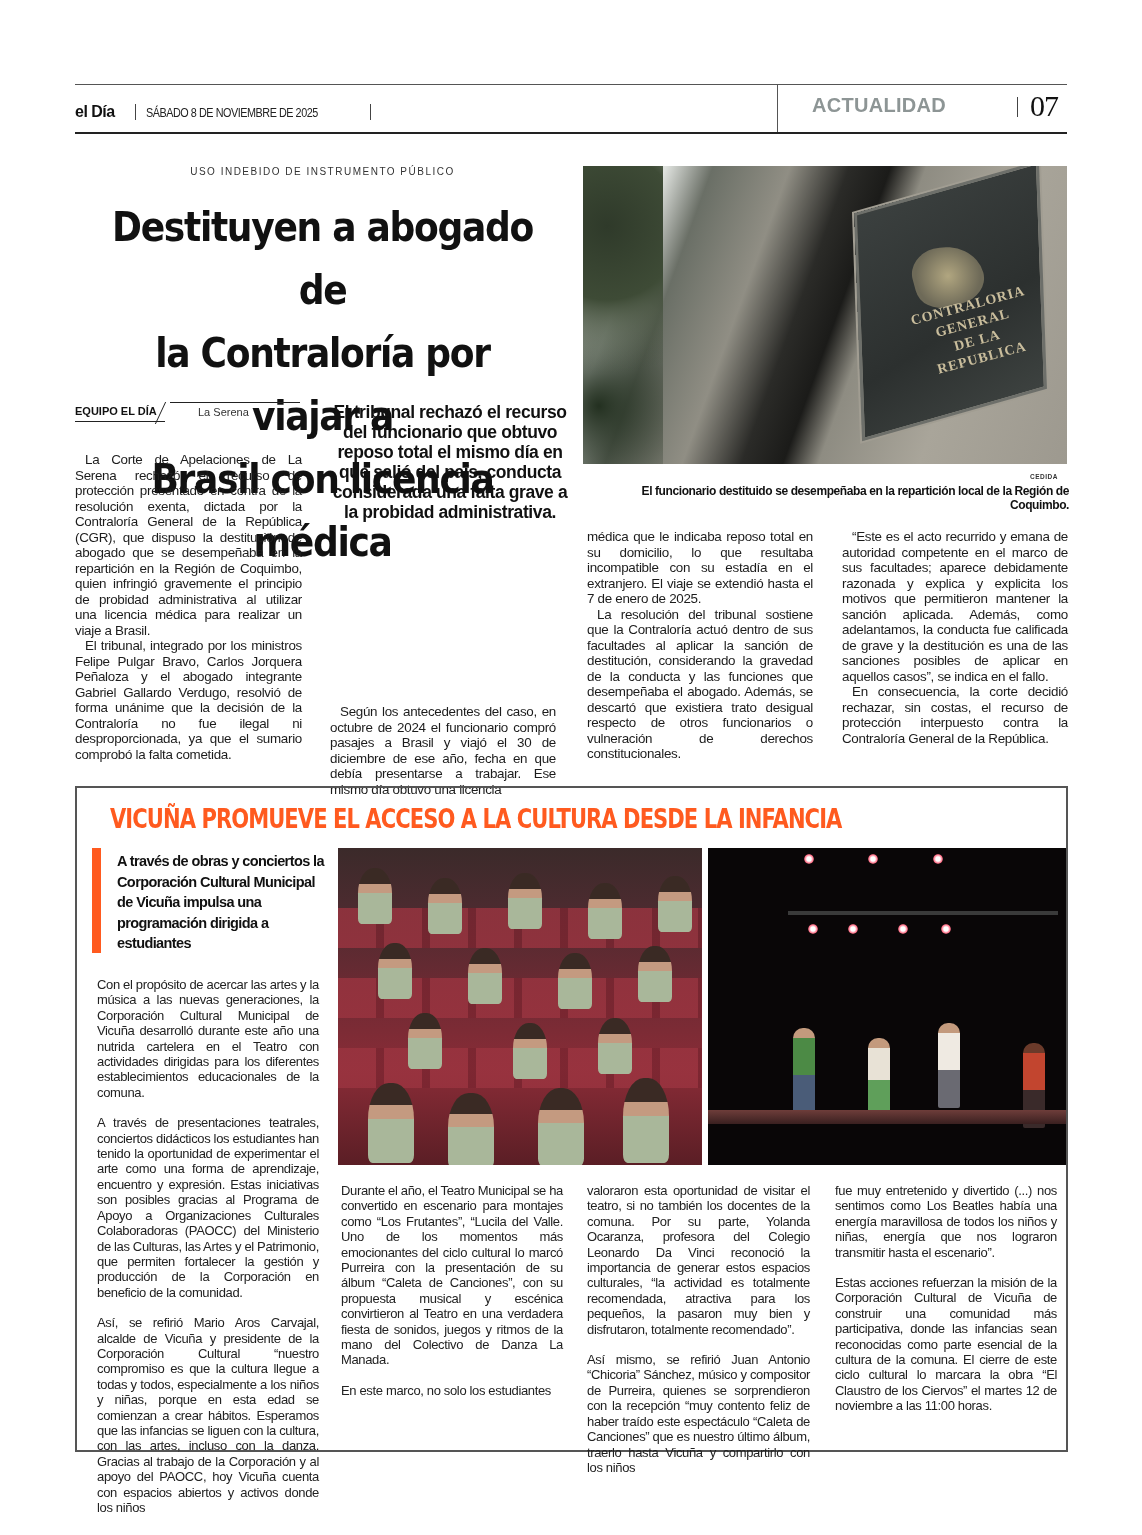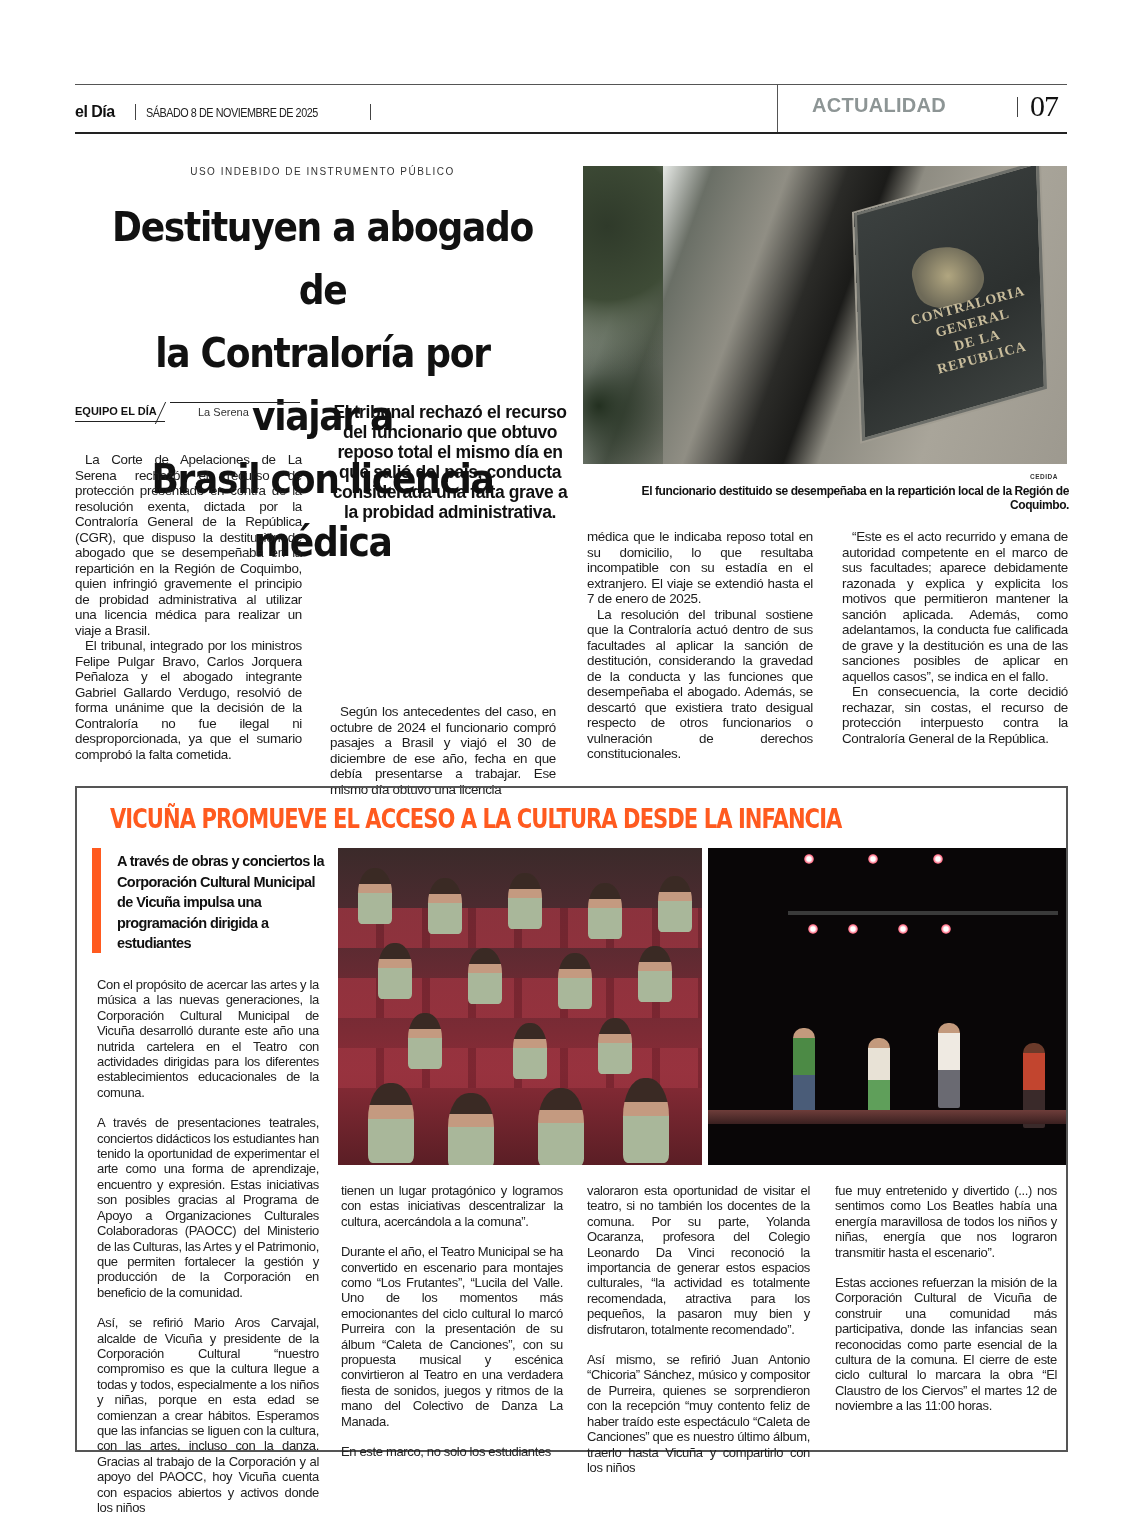--- a/index.html
+++ b/index.html
@@ -159,21 +159,20 @@
   <div class="player" style="left:315px; top:195px; background: linear-gradient(180deg,#6b3a2a 0 12%, #c2452f 12% 55%, #3a2a2a 55%)"></div>
   <div class="stage"></div>
 </div>
 
 <div class="col2" style="left:97px; top:977px; width:222px;">
   <p>Con el propósito de acercar las artes y la música a las nuevas generaciones, la Corporación Cultural Municipal de Vicuña desarrolló durante este año una nutrida cartelera en el Teatro con actividades dirigidas para los diferentes establecimientos educacionales de la comuna.</p>
   <p>A través de presentaciones teatrales, conciertos didácticos los estudiantes han tenido la oportunidad de experimentar el arte como una forma de aprendizaje, encuentro y expresión. Estas iniciativas son posibles gracias al Programa de Apoyo a Organizaciones Culturales Colaboradoras (PAOCC) del Ministerio de las Culturas, las Artes y el Patrimonio, que permiten fortalecer la gestión y producción de la Corporación en beneficio de la comunidad.</p>
   <p>Así, se refirió Mario Aros Carvajal, alcalde de Vicuña y presidente de la Corporación Cultural “nuestro compromiso es que la cultura llegue a todas y todos, especialmente a los niños y niñas, porque en esta edad se comienzan a crear hábitos. Esperamos que las infancias se liguen con la cultura, con las artes, incluso con la danza. Gracias al trabajo de la Corporación y al apoyo del PAOCC, hoy Vicuña cuenta con espacios abiertos y activos donde los niños</p>
 </div>
 <div class="col2" style="left:341px; top:1183px; width:222px;">
-  <p>tienen un lugar protagónico y logramos con estas iniciativas descentralizar la cultura, acercándola a la comuna”.</p>
   <p>Durante el año, el Teatro Municipal se ha convertido en escenario para montajes como “Los Frutantes”, “Lucila del Valle. Uno de los momentos más emocionantes del ciclo cultural lo marcó Purreira con la presentación de su álbum “Caleta de Canciones”, con su propuesta musical y escénica convirtieron al Teatro en una verdadera fiesta de sonidos, juegos y ritmos de la mano del Colectivo de Danza La Manada.</p>
   <p>En este marco, no solo los estudiantes</p>
 </div>
 <div class="col2" style="left:587px; top:1183px; width:223px;">
   <p>valoraron esta oportunidad de visitar el teatro, si no también los docentes de la comuna. Por su parte, Yolanda Ocaranza, profesora del Colegio Leonardo Da Vinci reconoció la importancia de generar estos espacios culturales, “la actividad es totalmente recomendada, atractiva para los pequeños, la pasaron muy bien y disfrutaron, totalmente recomendado”.</p>
   <p>Así mismo, se refirió Juan Antonio “Chicoria” Sánchez, músico y compositor de Purreira, quienes se sorprendieron con la recepción “muy contento feliz de haber traído este espectáculo “Caleta de Canciones” que es nuestro último álbum, traerlo hasta Vicuña y compartirlo con los niños</p>
 </div>
 <div class="col2" style="left:835px; top:1183px; width:222px;">
   <p>fue muy entretenido y divertido (...) nos sentimos como Los Beatles había una energía maravillosa de todos los niños y niñas, energía que nos lograron transmitir hasta el escenario”.</p>
   <p>Estas acciones refuerzan la misión de la Corporación Cultural de Vicuña de construir una comunidad más participativa, donde las infancias sean reconocidas como parte esencial de la cultura de la comuna. El cierre de este ciclo cultural lo marcara la obra “El Claustro de los Ciervos” el martes 12 de noviembre a las 11:00 horas.</p>

